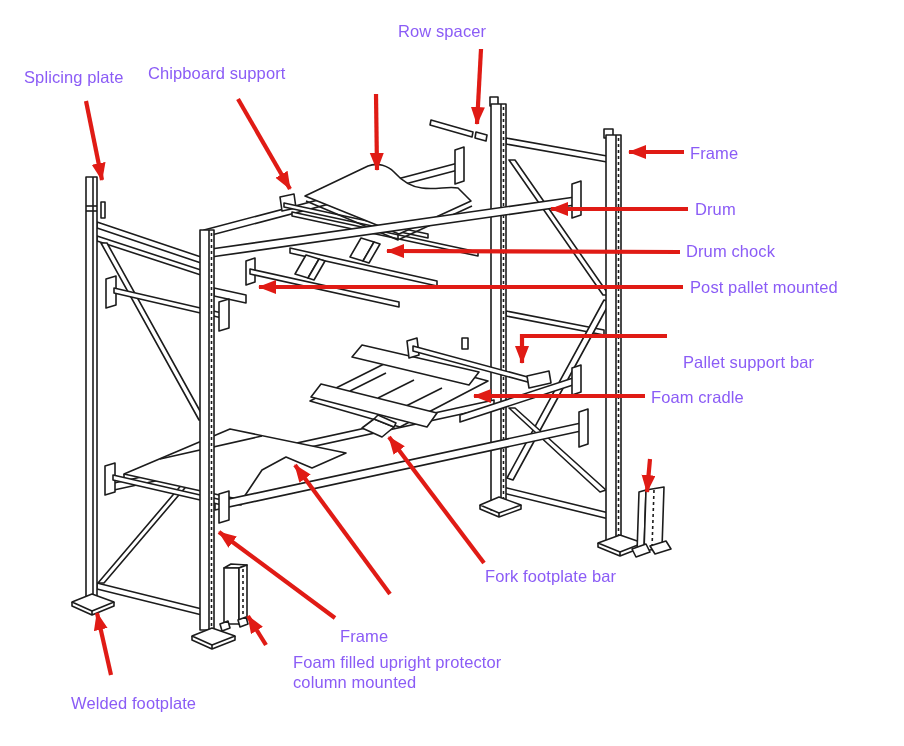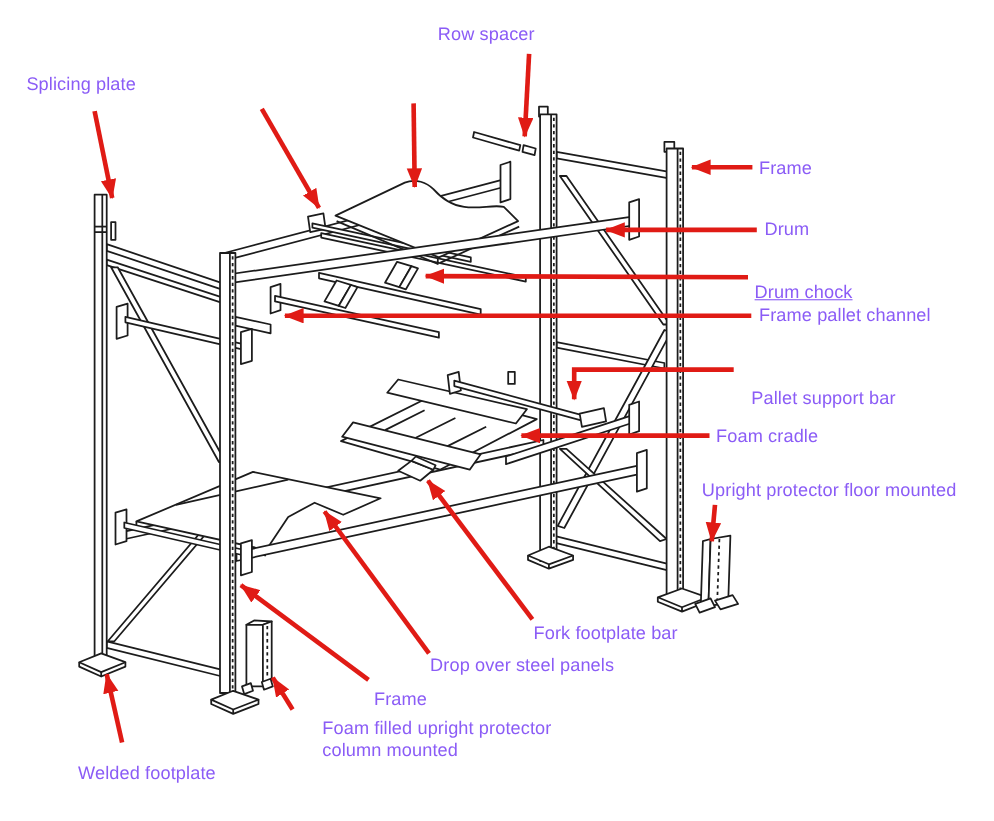--- a/index.html
+++ b/index.html
@@ -221,26 +221,25 @@
       <line class="arrow" x1="650" y1="459" x2="647" y2="492" marker-end="url(#ah)"></line>
       <line class="arrow" x1="484" y1="563" x2="389" y2="437" marker-end="url(#ah)"></line>
       <line class="arrow" x1="390" y1="594" x2="295" y2="465" marker-end="url(#ah)"></line>
       <line class="arrow" x1="335" y1="618" x2="219" y2="532" marker-end="url(#ah)"></line>
       <line class="arrow" x1="266" y1="645" x2="248" y2="616" marker-end="url(#ah)"></line>
       <line class="arrow" x1="111" y1="675" x2="97" y2="613" marker-end="url(#ah)"></line>
     </g>
   </svg>
 
   <div class="lbl" style="left:24px;  top:67px;">Splicing plate</div>
+  <div class="lbl" style="left:148px; top:63px;">Chipboard support</div>
   <div class="lbl" style="left:398px; top:21px;">Row spacer</div>
   <div class="lbl" style="left:690px; top:143px;">Frame</div>
   <div class="lbl" style="left:695px; top:199px;">Drum</div>
-  <div class="lbl" style="left:686px; top:256px;text-decoration:underline;">Drum chock</div>
-  <div class="lbl" style="left:690px; top:277px;">Frame pallet channel</div>
+  <div class="lbl" style="left:686px; top:241px;">Drum chock</div>
+  <div class="lbl" style="left:690px; top:277px;">Post pallet mounted</div>
   <div class="lbl" style="left:683px; top:327px;margin-top:25px;">Pallet support bar</div>
   <div class="lbl" style="left:651px; top:387px;">Foam cradle</div>
-  <div class="lbl" style="left:638px; top:436px;">Upright protector floor mounted</div>
   <div class="lbl" style="left:485px; top:566px;">Fork footplate bar</div>
-  <div class="lbl" style="left:391px; top:595px;">Drop over steel panels</div>
   <div class="lbl" style="left:340px; top:626px;">Frame</div>
   <div class="lbl wrap" style="left:269px; top:652px;margin-left:24px;">Foam filled upright protector column mounted</div>
   <div class="lbl" style="left:71px;  top:693px;text-align:right;">Welded footplate</div>
 </div>
 
 </body></html>

